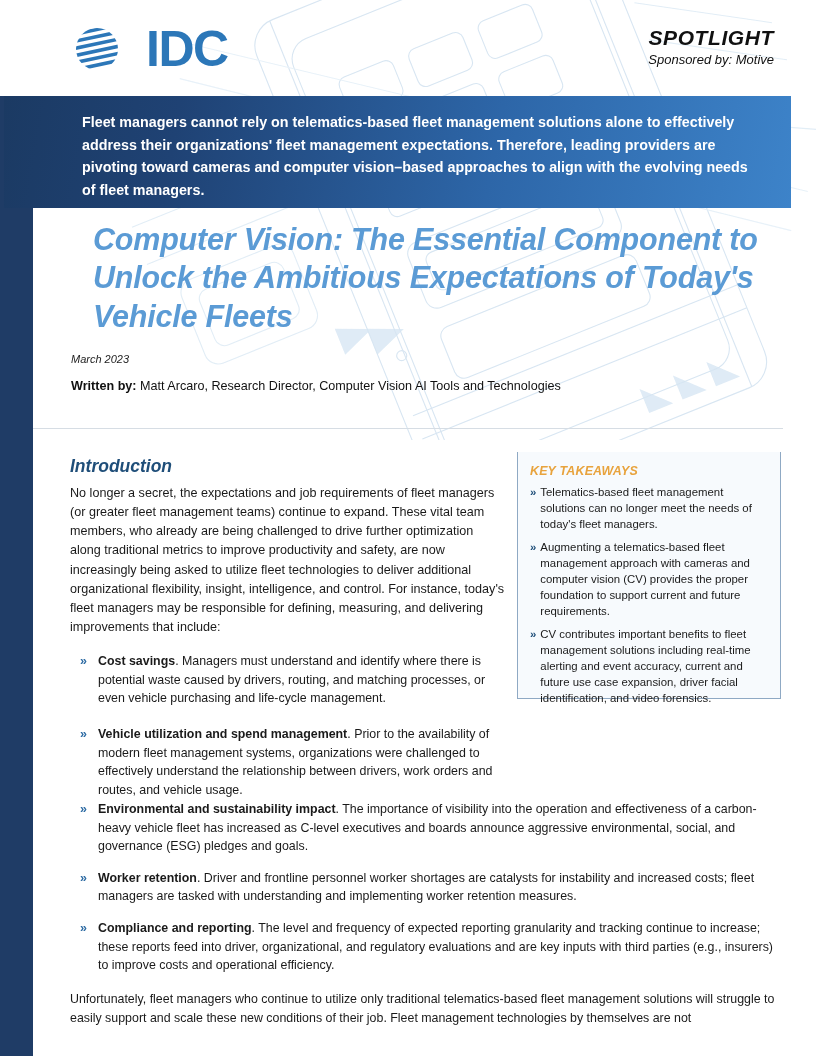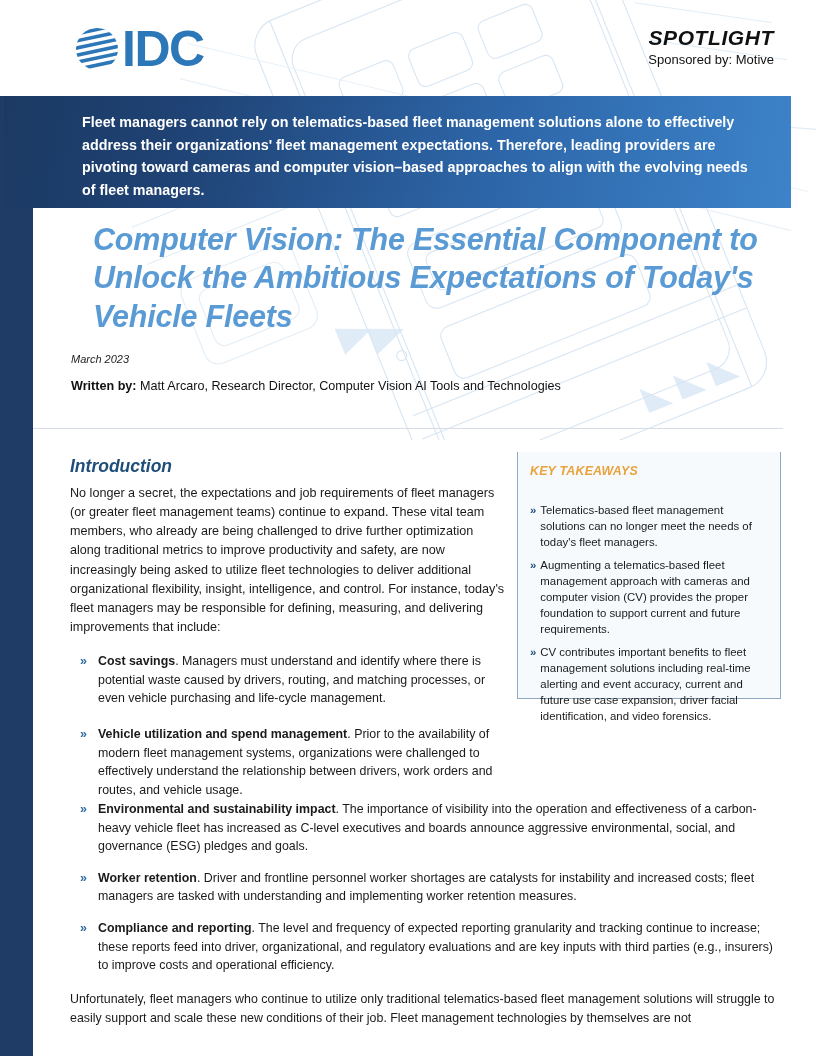--- a/index.html
+++ b/index.html
@@ -34,20 +34,21 @@
     position: absolute;
     left: 0; top: 0;
     width: 816px; height: 96px;
     z-index: 3;
   }
   .logo-wrap {
     position: absolute;
     left: 70px; top: 22px;
     display: flex;
     align-items: center;
+    gap: 24px;
   }
   .logo-globe { display: block; }
   .logo-text {
     font-family: "Liberation Sans", sans-serif;
     font-size: 50px;
     font-weight: bold;
     color: #2C77B8;
     letter-spacing: -1.5px;
     line-height: 1;
     margin-left: -2px;
@@ -61,20 +62,21 @@
     font-size: 21px;
     font-weight: bold;
     font-style: italic;
     color: #111111;
     letter-spacing: .6px;
     line-height: 1.1;
     text-align: right;
   }
   .sponsored {
     font-size: 13px;
+    font-style: italic;
     color: #111111;
     margin-top: 4px;
     line-height: 1.1;
   }
 
   
   .left-rail {
     position: absolute;
     left: 0; top: 96px;
     width: 33px;
@@ -190,21 +192,21 @@
     padding: 12px 12px 14px 12px;
     height: 247px;
     box-sizing: border-box;
   }
   .takeaways-head {
     color: #E8A33D;
     font-size: 12.4px;
     font-weight: bold;
     font-style: italic;
     letter-spacing: .2px;
-    margin-bottom: 25px;
+    margin-bottom: 7px;
   }
   .tk-item {
     display: flex;
     font-size: 11.4px;
     color: #1a1a1a;
     line-height: 1.40;
     margin-bottom: 7px;
   }
   .tk-mark {
     color: #1F4E79;

